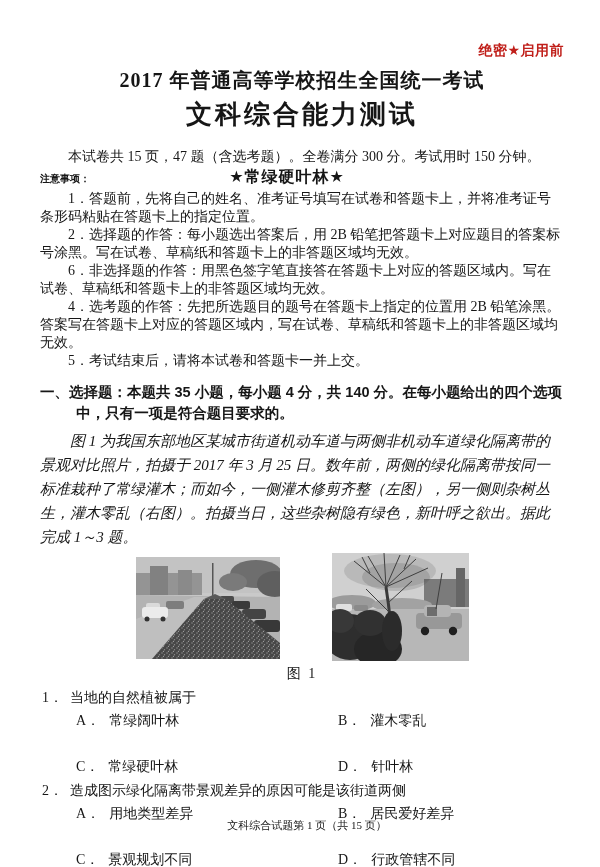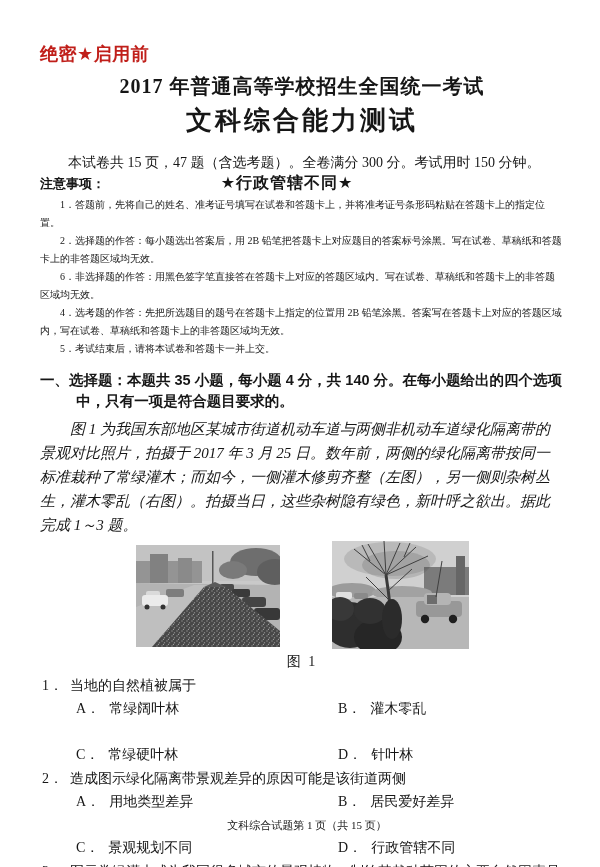--- a/index.html
+++ b/index.html
@@ -4,43 +4,43 @@
 <style>
   html,body { margin:0; padding:0; background:#ffffff; }
   .page {
     position:relative; width:600px; height:867px; background:#ffffff;
     box-sizing:border-box; padding:42px 36px 0 40px; overflow:hidden;
     font-family:"Liberation Serif","DejaVu Serif",serif; color:#161616;
     -webkit-font-smoothing:antialiased;
   }
   .classification {
     font-family:"Liberation Sans","DejaVu Sans",sans-serif;
-    font-weight:bold; font-size:18px; letter-spacing:0.5px;
+    font-weight:bold; font-size:14px; letter-spacing:0.5px;text-align:right;
   }
   .exam-title {
     margin:7px 0 0; text-align:center; font-weight:700;
     font-size:20px; letter-spacing:1px;
   }
   .exam-subtitle {
     margin:3px 0 10px; text-align:center;
     font-family:"Liberation Sans","DejaVu Sans",sans-serif;
     font-weight:900; font-size:26px; letter-spacing:3px;
   }
   .exam-info { margin:15px 0 0; text-indent:2em; font-size:14px; line-height:19px; }
   .notes-header { position:relative; height:22px; margin-top:2px; }
   .notes-label {
     font-family:"Liberation Sans","DejaVu Sans",sans-serif;
-    font-weight:bold; font-size:13px;
+    font-weight:bold; font-size:10px;
   }
   .wish {
     position:absolute; left:0; right:30px; top:-1px; text-align:center;
     font-family:"Liberation Sans","DejaVu Sans",sans-serif;
     font-weight:900; font-size:16px; letter-spacing:1px;
   }
-  .note { margin:0; text-indent:2em; font-size:10px; line-height:18px; }
+  .note { margin:0; text-indent:2em; font-size:14px; line-height:18px; }
   .section-heading {
     margin:12px 0 0; padding-left:2.5em; text-indent:-2.5em;
     font-family:"Liberation Sans","DejaVu Sans",sans-serif;
     font-weight:bold; font-size:14.5px; line-height:21px;
   }
   .passage {
     margin:5px 0 0; text-indent:2em; font-style:italic;
     font-size:15px; line-height:24px;
   }
   .figure-row {
@@ -69,21 +69,21 @@
 
   <div class="classification" style="color:#c01f1a;">绝密★启用前</div>
 
   <h1 class="exam-title">2017 年普通高等学校招生全国统一考试</h1>
   <h2 class="exam-subtitle">文科综合能力测试</h2>
 
   <p class="exam-info">本试卷共 15 页，47 题（含选考题）。全卷满分 300 分。考试用时 150 分钟。</p>
 
   <div class="notes-header">
     <span class="notes-label">注意事项：</span>
-    <span class="wish">★行政管辖不同★</span>
+    <span class="wish">★常绿硬叶林★</span>
   </div>
 
   <p class="note">1．答题前，先将自己的姓名、准考证号填写在试卷和答题卡上，并将准考证号条形码粘贴在答题卡上的指定位置。</p>
   <p class="note">2．选择题的作答：每小题选出答案后，用 2B 铅笔把答题卡上对应题目的答案标号涂黑。写在试卷、草稿纸和答题卡上的非答题区域均无效。</p>
   <p class="note">6．非选择题的作答：用黑色签字笔直接答在答题卡上对应的答题区域内。写在试卷、草稿纸和答题卡上的非答题区域均无效。</p>
   <p class="note">4．选考题的作答：先把所选题目的题号在答题卡上指定的位置用 2B 铅笔涂黑。答案写在答题卡上对应的答题区域内，写在试卷、草稿纸和答题卡上的非答题区域均无效。</p>
   <p class="note">5．考试结束后，请将本试卷和答题卡一并上交。</p>
 
   <p class="section-heading">一、选择题：本题共 35 小题，每小题 4 分，共 140 分。在每小题给出的四个选项中，只有一项是符合题目要求的。</p>
 

